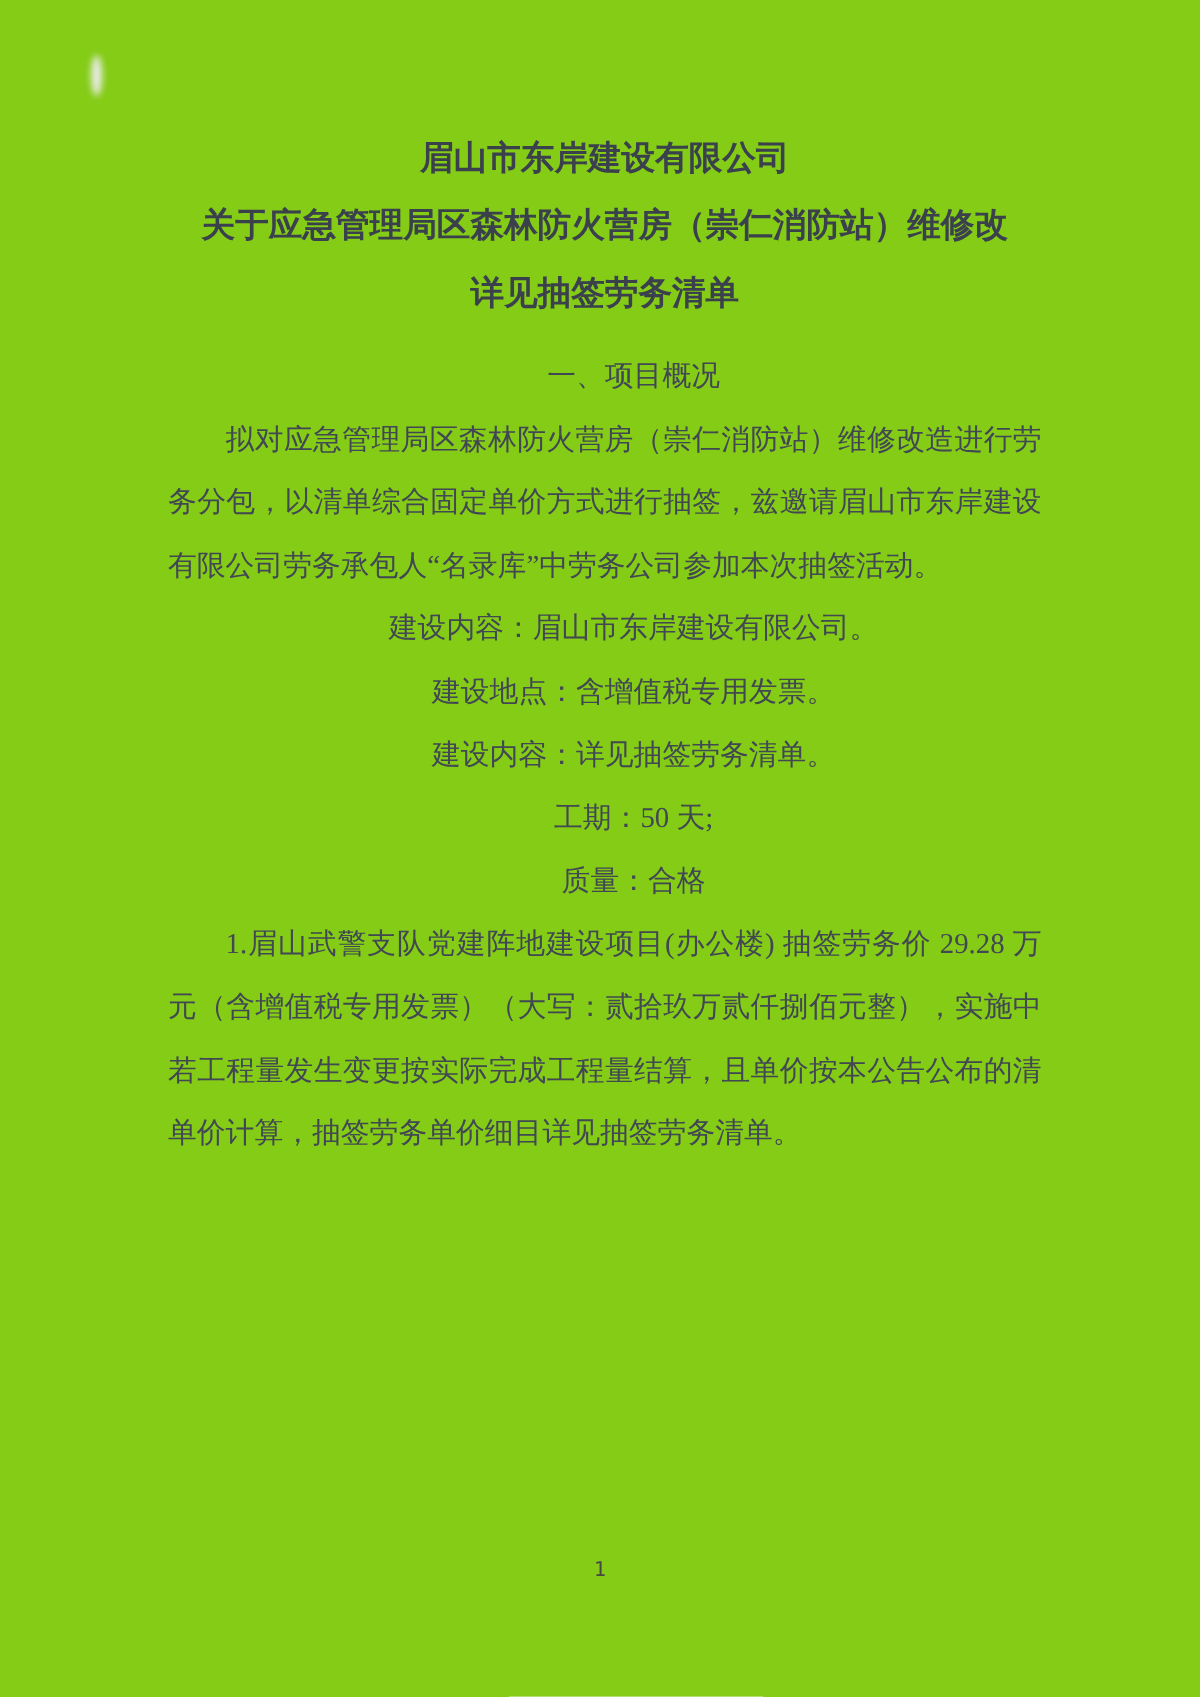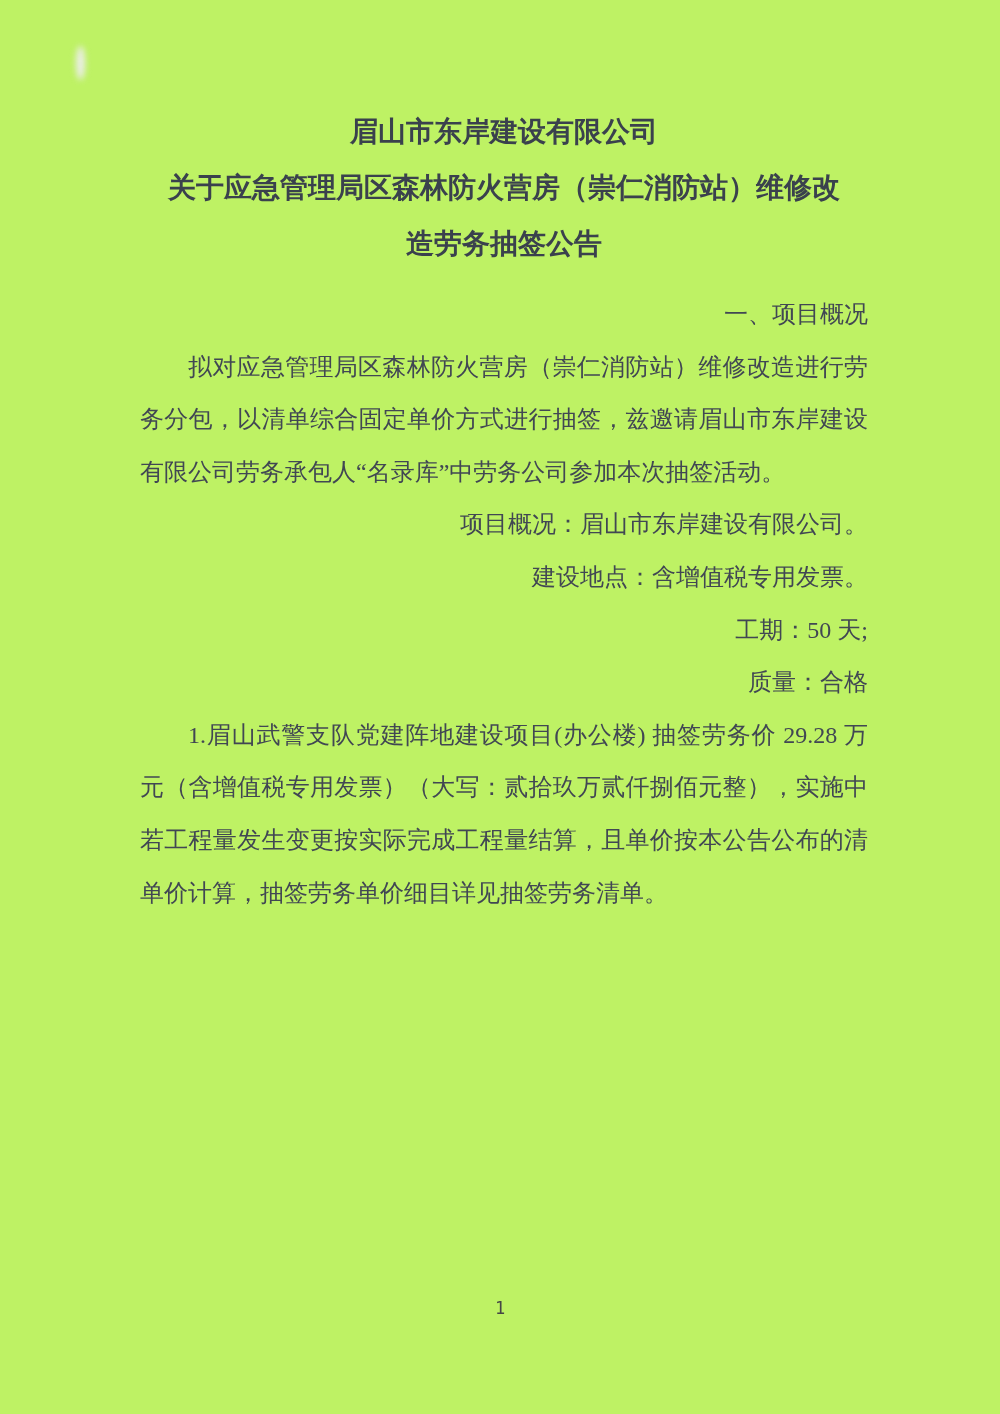--- a/index.html
+++ b/index.html
@@ -4,21 +4,21 @@
 <style>
   html, body {
     margin: 0;
     padding: 0;
     background: #ffffff;
   }
   .page {
     position: relative;
     width: 1000px;
     height: 1414px;
-    background: #bef264;
+    background: #84cc16;
     overflow: hidden;
     font-family: "Liberation Serif", serif;
   }
   
   .scan-artifact {
     position: absolute;
     left: 76px;
     top: 46px;
     width: 9px;
     height: 34px;
@@ -48,21 +48,21 @@
     line-height: 52.6px;
     color: #414753;
     text-align: justify;
   }
   .docbody p {
     margin: 0;
     text-indent: 2em;
   }
   .docbody p.field,
   .docbody p.heading {
-    text-align: right;
+    text-align: center;
   }
   .page-number {
     position: absolute;
     left: 0;
     right: 0;
     bottom: 96px;
     text-align: center;
     font-size: 17px;
     color: #464646;
     font-family: "DejaVu Sans Mono", monospace;
@@ -73,28 +73,29 @@
 
 <div class="page">
 
   <div class="scan-artifact"></div>
 
   <div class="content">
 
     <h1 class="title">
       <span class="tline">眉山市东岸建设有限公司</span>
       <span class="tline">关于应急管理局区森林防火营房（崇仁消防站）维修改</span>
-      <span class="tline">造劳务抽签公告</span>
+      <span class="tline">详见抽签劳务清单</span>
     </h1>
 
     <div class="docbody">
       <p class="heading">一、项目概况</p>
       <p class="paragraph">拟对应急管理局区森林防火营房（崇仁消防站）维修改造进行劳务分包，以清单综合固定单价方式进行抽签，兹邀请眉山市东岸建设有限公司劳务承包人“名录库”中劳务公司参加本次抽签活动。</p>
-      <p class="field">项目概况：眉山市东岸建设有限公司。</p>
+      <p class="field">建设内容：眉山市东岸建设有限公司。</p>
       <p class="field">建设地点：含增值税专用发票。</p>
+      <p class="field">建设内容：详见抽签劳务清单。</p>
       <p class="field">工期：50 天;</p>
       <p class="field">质量：合格</p>
       <p class="paragraph">1.眉山武警支队党建阵地建设项目(办公楼) 抽签劳务价 29.28 万元（含增值税专用发票）（大写：贰拾玖万贰仟捌佰元整），实施中若工程量发生变更按实际完成工程量结算，且单价按本公告公布的清单价计算，抽签劳务单价细目详见抽签劳务清单。</p>
     </div>
 
   </div>
 
   <div class="page-number">1</div>
 
 </div>

